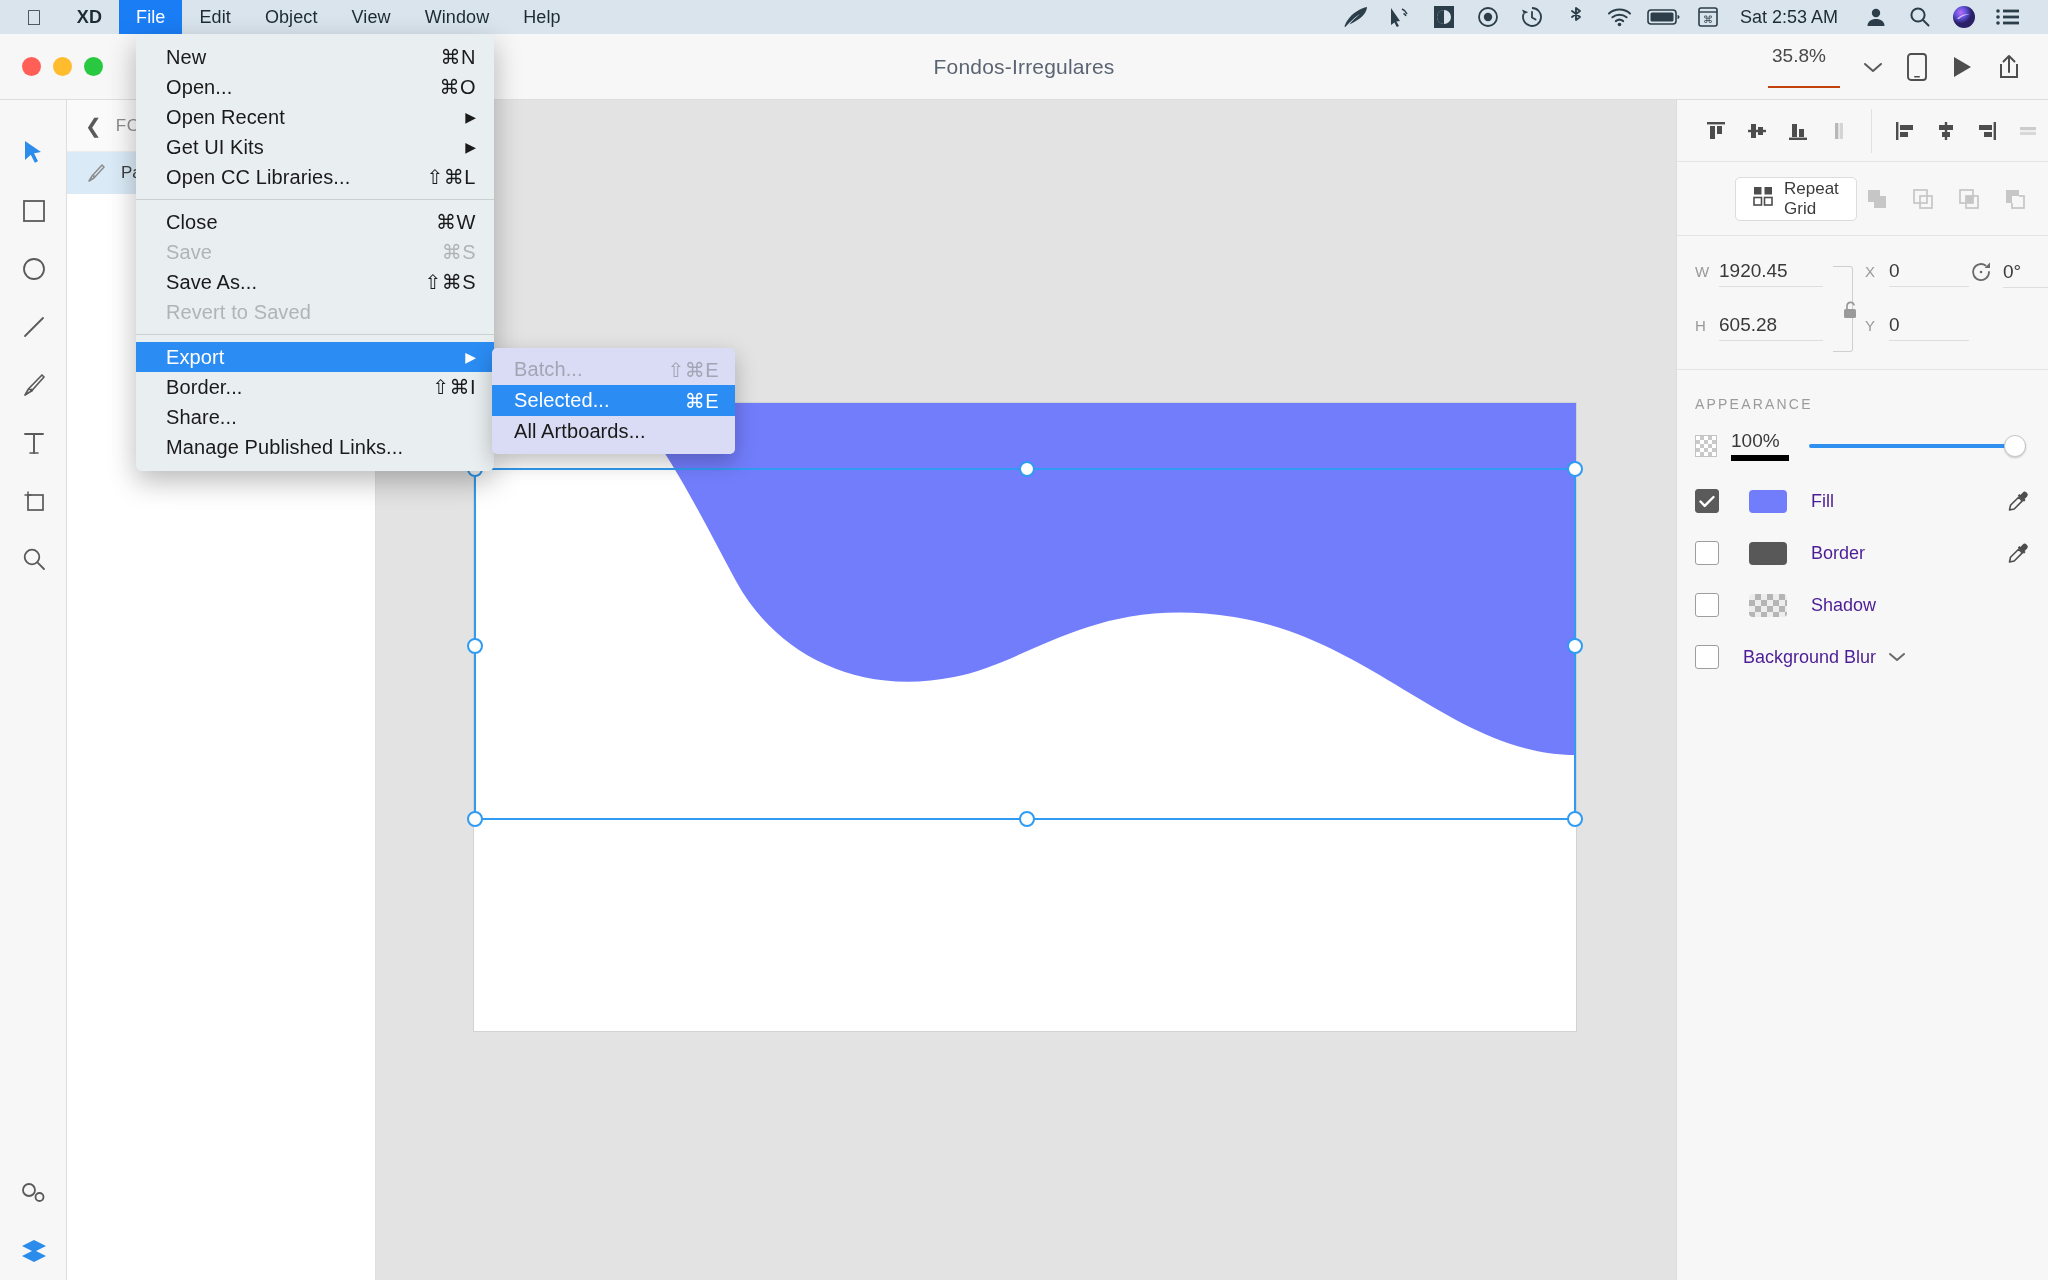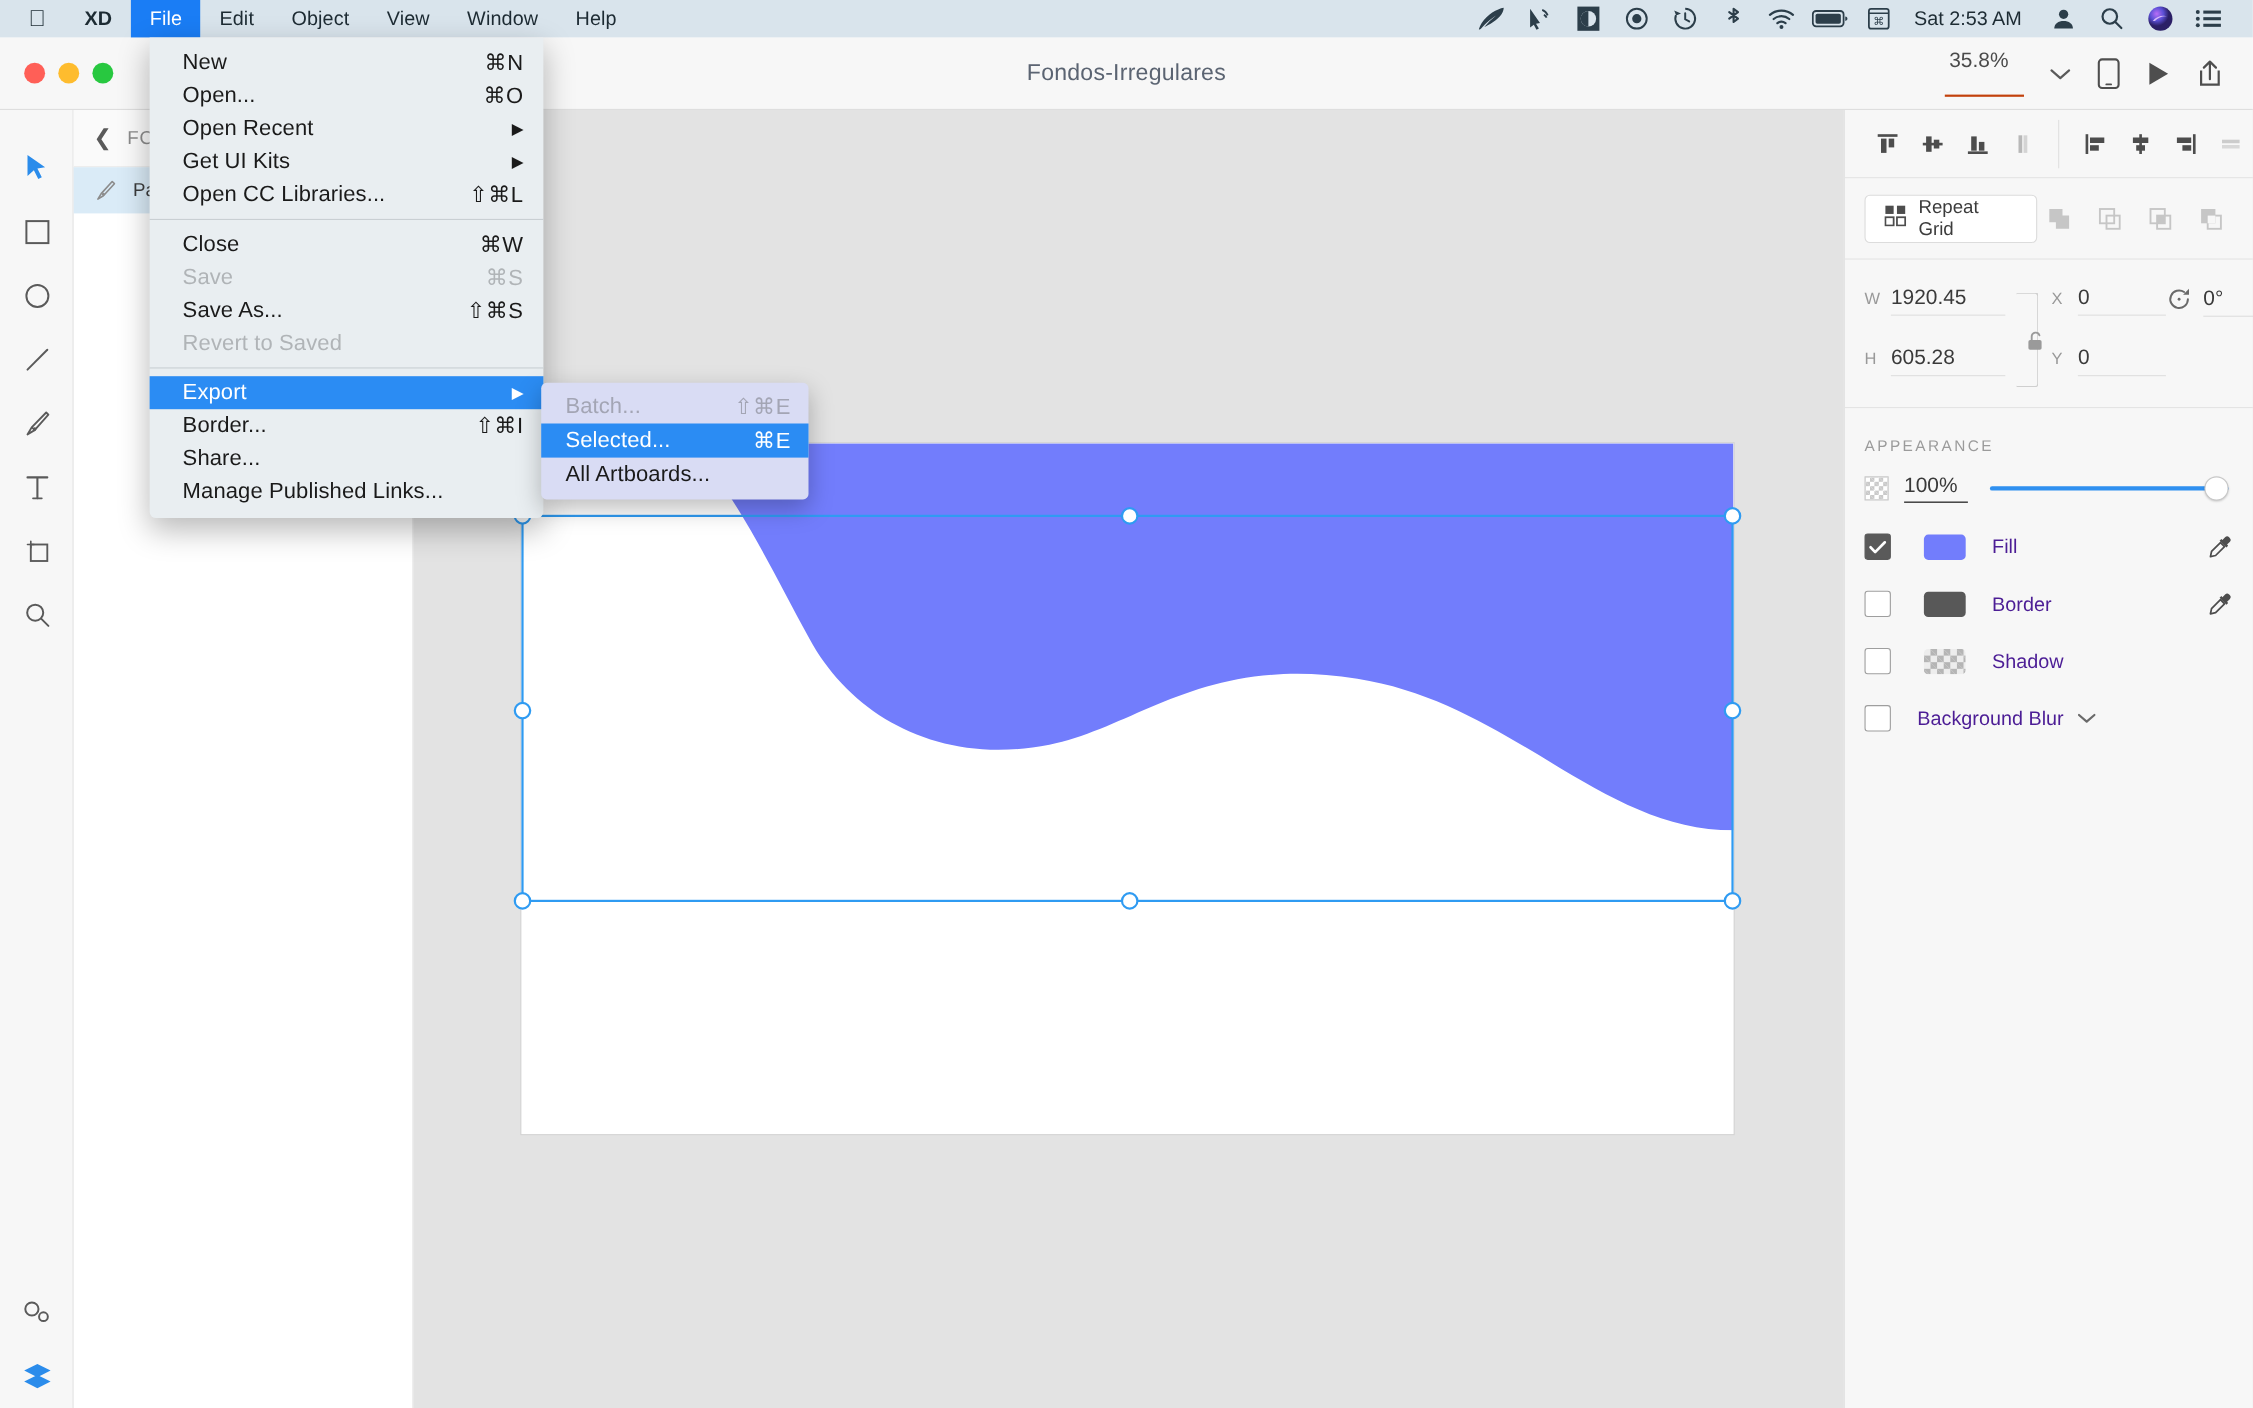--- a/index.html
+++ b/index.html
@@ -129,21 +129,21 @@
   .vdiv{ width:1px; height:44px; background:#e0e0e0; margin:0 12px; }
 
   #gridrow{
     height:74px; display:flex; align-items:center; padding:0 18px;
     border-bottom:1px solid #e4e4e4;
   }
   #repeatgrid{
     display:flex; align-items:center; gap:11px;
     height:44px; padding:0 17px;
     background:#ffffff; border:1px solid #dcdcdc; border-radius:5px;
-    font-size:17px; color:#3c3c3c;
+    font-size:17px; color:#3c3c3c;margin-left:40px;
   }
   .boolgroup{ margin-left:auto; display:flex; gap:6px; }
   .bool-btn{ width:40px; height:40px; display:flex; align-items:center; justify-content:center; color:#bdbdbd; }
 
   
   #props{ padding:24px 18px 22px 18px; border-bottom:1px solid #e4e4e4; position:relative; }
   .prow{ display:flex; align-items:flex-start; margin-bottom:26px; }
   .prow:last-child{ margin-bottom:6px; }
   .fgrp{ display:flex; align-items:baseline; gap:10px; }
   .flab{ font-size:15px; color:#999999; width:14px; }
@@ -167,21 +167,21 @@
   #appearance{ padding:26px 18px 0 18px; }
   .sec-title{ font-size:14px; color:#9b9b9b; letter-spacing:2.2px; margin-bottom:18px; }
   .op-row{ display:flex; align-items:center; gap:14px; margin-bottom:28px; }
   .checker{
     width:22px; height:22px; border:1px solid #c3c3c3;
     background-image:
       linear-gradient(45deg,#c9c9c9 25%,transparent 25%,transparent 75%,#c9c9c9 75%),
       linear-gradient(45deg,#c9c9c9 25%,transparent 25%,transparent 75%,#c9c9c9 75%);
     background-size:8px 8px; background-position:0 0,4px 4px; background-color:#ffffff;
   }
-  .opval{ font-size:19px; color:#3a3a3a; border-bottom:1px solid #000000; padding-bottom:3px; min-width:58px; }
+  .opval{ font-size:19px; color:#3a3a3a; border-bottom:6px solid #000000; padding-bottom:3px; min-width:58px; }
   .slider{ flex:1; height:22px; position:relative; margin-left:6px; margin-right:4px; }
   .slider-track{ position:absolute; left:0; right:0; top:9px; height:4px; border-radius:2px; background:#2f90f0; }
   .slider-knob{ position:absolute; right:0; top:0; width:22px; height:22px; border-radius:50%; background:#ffffff; border:1px solid #c8c8c8; box-shadow:0 1px 2px rgba(0,0,0,.2); }
 
   .ap-row{ display:flex; align-items:center; gap:0; margin-bottom:28px; }
   .cbox{
     width:24px; height:24px; border:1px solid #9e9e9e; border-radius:3px; background:#ffffff;
     display:flex; align-items:center; justify-content:center; flex:none;
   }
   .cbox.on{ background:#5a5a5a; border-color:#5a5a5a; color:#ffffff; }

